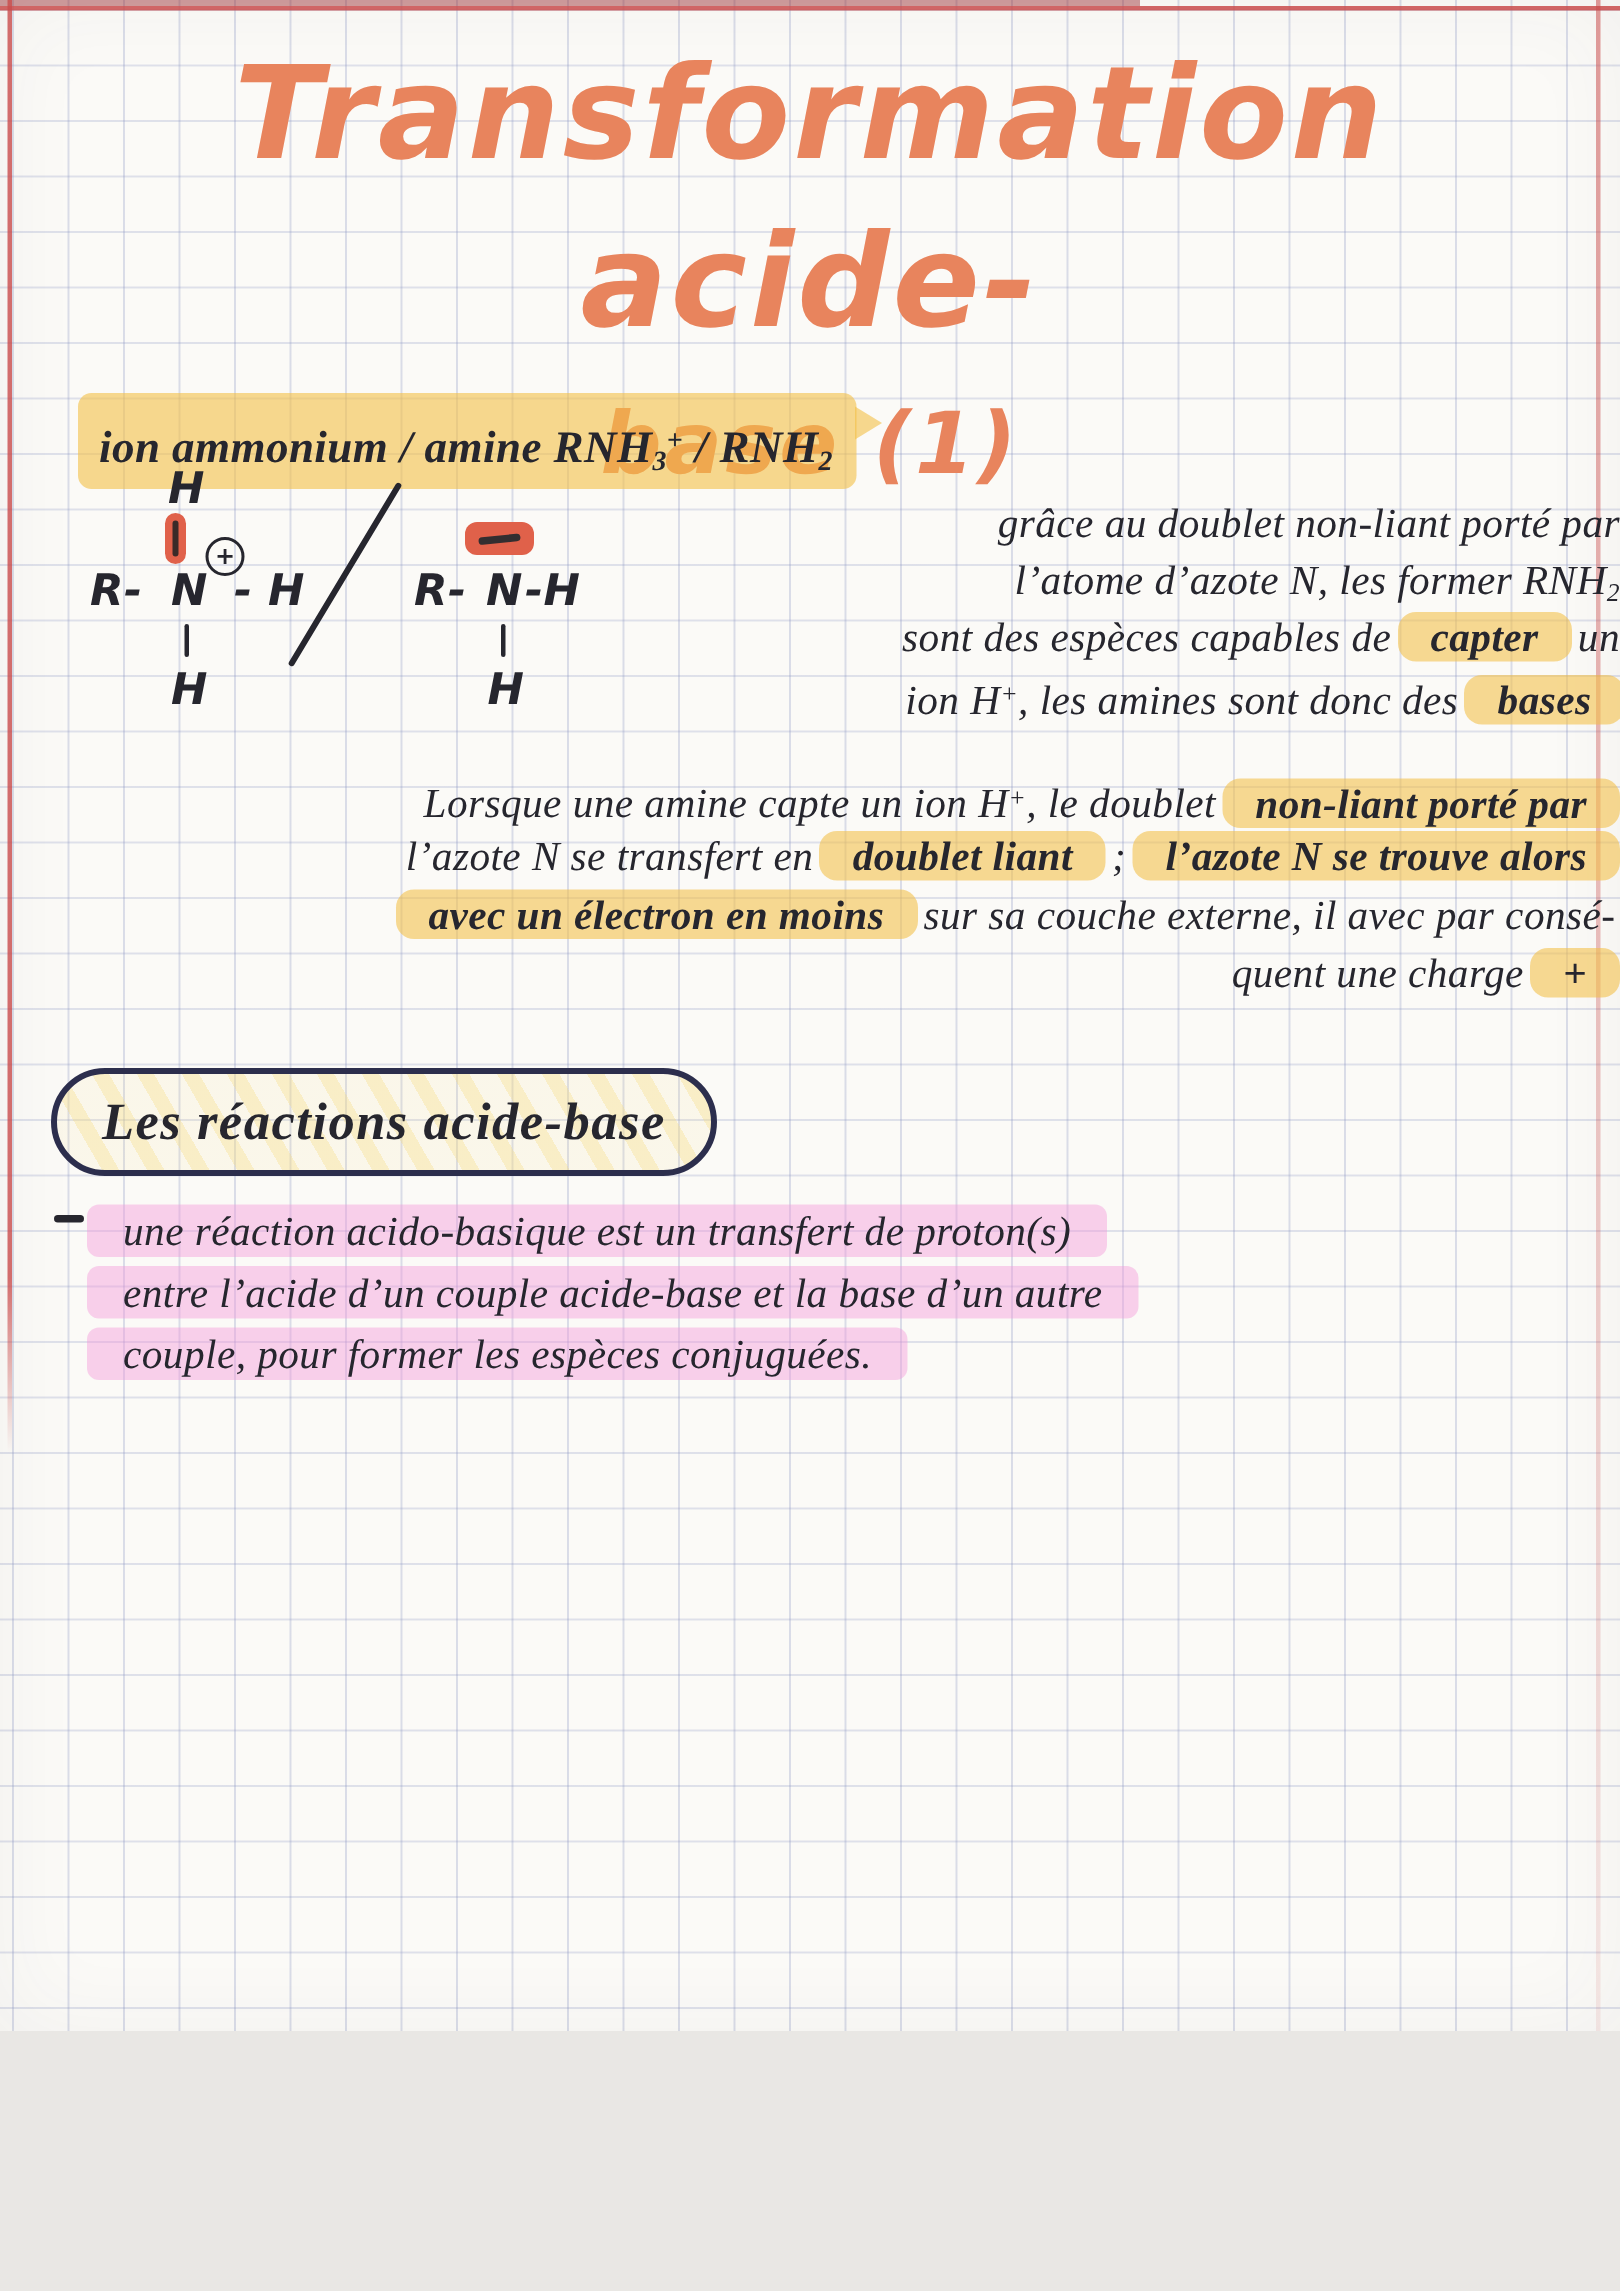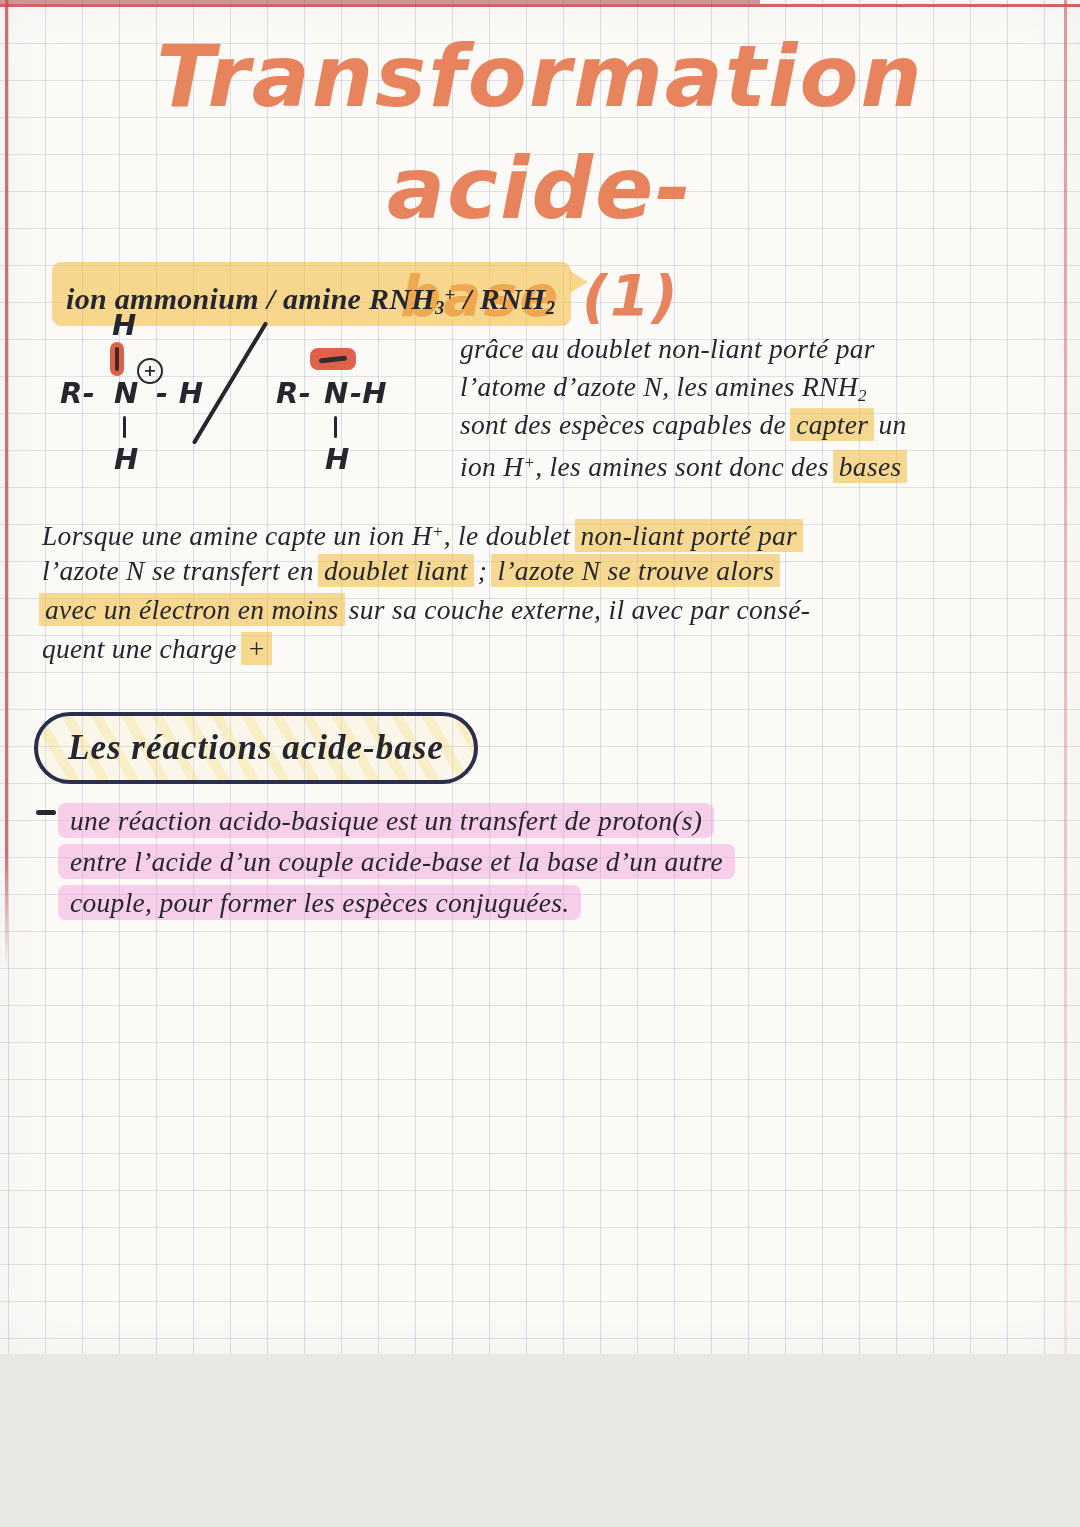--- a/index.html
+++ b/index.html
@@ -40,43 +40,43 @@
   
   .heading{position:absolute;left:52px;top:262px;}
   .band{position:relative;display:inline-block;background:rgba(243,192,70,0.60);
     border-radius:9px;padding:20px 16px 7px 14px;font-size:30px;font-weight:bold;}
   .band::after{content:"";position:absolute;right:-17px;top:9px;width:0;height:0;
     border-top:11px solid transparent;border-bottom:11px solid transparent;
     border-left:18px solid rgba(243,192,70,0.60);}
 
   .sub{font-size:0.62em;vertical-align:-0.28em;}
   .sup{font-size:0.62em;vertical-align:0.45em;}
-  .hl-y{background:rgba(243,192,70,0.58);border-radius:1px;padding:1px 6px;margin:0 -3px;}
-  .hl-p{background:rgba(244,148,217,0.42);border-radius:8px;padding:2px 12px;margin-left:-6px;}
+  .hl-y{background:rgba(243,192,70,0.58);border-radius:12px;padding:1px 22px;margin:0 -3px;font-weight:bold;}
+  .hl-p{background:rgba(244,148,217,0.42);border-radius:8px;padding:2px 24px;margin-left:-6px;}
 
   
   .structures{position:absolute;left:58px;top:306px;width:440px;height:180px;
     font-family:"DejaVu Sans",sans-serif;font-size:29px;font-weight:bold;}
   .structures .atom{position:absolute;}
   .bond-mark{position:absolute;left:52px;top:36px;width:14px;height:34px;background:#e0614a;
     border-radius:7px;display:flex;align-items:center;justify-content:center;}
   .bond-mark .bond-ink{width:4px;height:24px;background:#3a2a28;border-radius:2px;}
   .lone-mark{position:absolute;left:252px;top:42px;width:46px;height:22px;background:#e0614a;
     border-radius:8px;display:flex;align-items:center;justify-content:center;}
   .lone-mark .lone-ink{width:28px;height:5px;background:#332e30;border-radius:3px;transform:rotate(-6deg);}
   .chargecircle{position:absolute;left:79px;top:52px;width:22px;height:22px;border:2.5px solid #26262e;
     border-radius:50%;display:flex;align-items:center;justify-content:center;
     font-size:16px;line-height:1;font-weight:bold;}
   .vbond{position:absolute;width:3px;height:22px;background:#26262e;border-radius:2px;}
   .slash{position:absolute;left:170px;top:6px;width:4px;height:142px;background:#26262e;
     border-radius:2px;transform:rotate(31deg);}
 
   
   .para{position:absolute;font-size:27.5px;}
-  .para .line{height:38px;line-height:38px;white-space:nowrap;}
+  .para .line{height:38px;line-height:38px;white-space:nowrap;text-align:right;}
   .para-right{left:460px;top:330px;width:620px;}
   .para-main{left:42px;top:512px;width:1035px;}
   .para-main .line{height:39px;line-height:39px;}
 
   
   .bubble{position:absolute;left:34px;top:712px;height:64px;
     display:inline-flex;align-items:center;padding:0 30px;
     border:4.5px solid #2c2e4d;border-radius:40px;
     background:repeating-linear-gradient(60deg, rgba(246,218,120,0.38) 0 10px, rgba(246,218,120,0.10) 10px 26px);
     font-size:35px;font-weight:bold;font-style:italic;letter-spacing:1px;}
@@ -126,21 +126,21 @@
       </span>
     <span class="atom ink" style="left:218px;top:70px;">R-</span>
     <span class="atom ink" style="left:266px;top:70px;">N</span>
     <span class="atom ink" style="left:292px;top:70px;">-H</span>
     <span class="vbond" style="left:276px;top:110px;"></span>
     <span class="atom ink" style="left:267px;top:136px;">H</span>
   </div>
 
   <div class="para para-right ink">
     <div class="line"><span>grâce au doublet non-liant porté par</span></div>
-    <div class="line"><span>l’atome d’azote N, les amines RNH</span><span class="sub">2</span></div>
+    <div class="line"><span>l’atome d’azote N, les former RNH</span><span class="sub">2</span></div>
     <div class="line"><span>sont des espèces capables de </span><span class="hl-y">capter</span><span> un</span></div>
     <div class="line"><span>ion H</span><span class="sup">+</span><span>, les amines sont donc des </span><span class="hl-y">bases</span></div>
   </div>
 
   <div class="para para-main ink">
     <div class="line"><span>Lorsque une amine capte un ion H</span><span class="sup">+</span><span>, le doublet </span><span class="hl-y">non-liant porté par</span></div>
     <div class="line"><span>l’azote N se transfert en </span><span class="hl-y">doublet liant</span><span> ; </span><span class="hl-y">l’azote N se trouve alors</span></div>
     <div class="line"><span class="hl-y">avec un électron en moins</span><span> sur sa couche externe, il avec par consé-</span></div>
     <div class="line"><span>quent une charge </span><span class="hl-y">+</span></div>
   </div>

